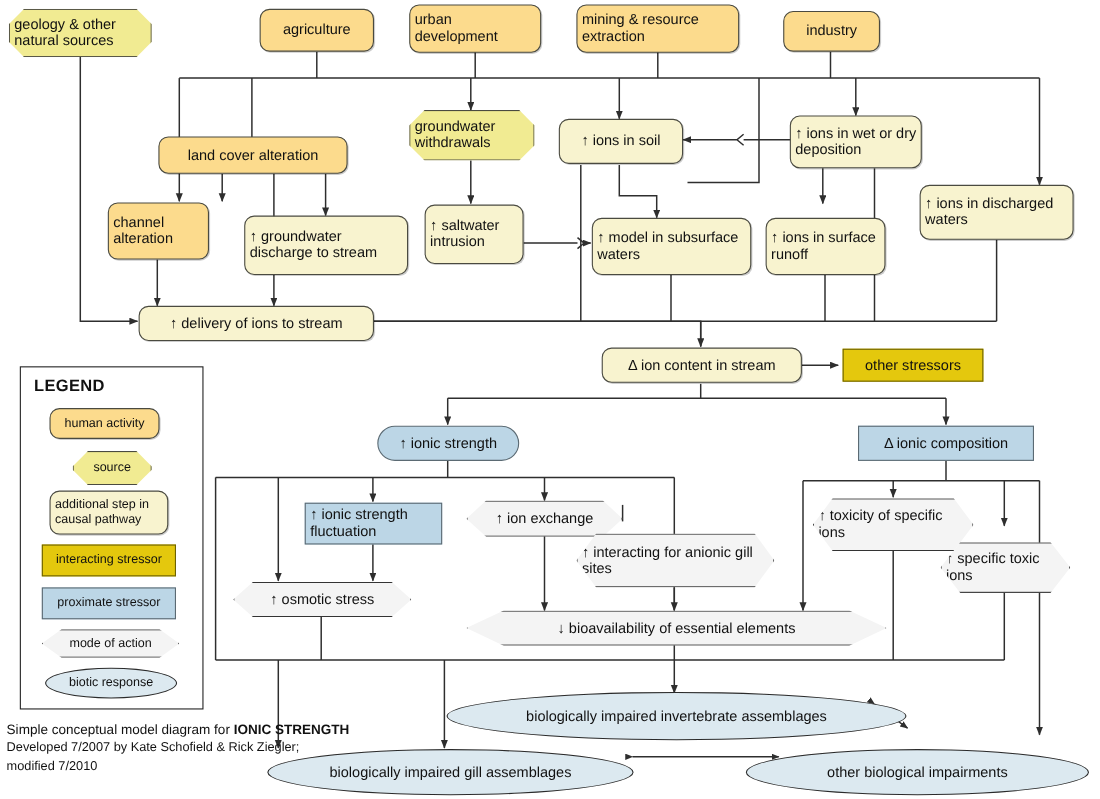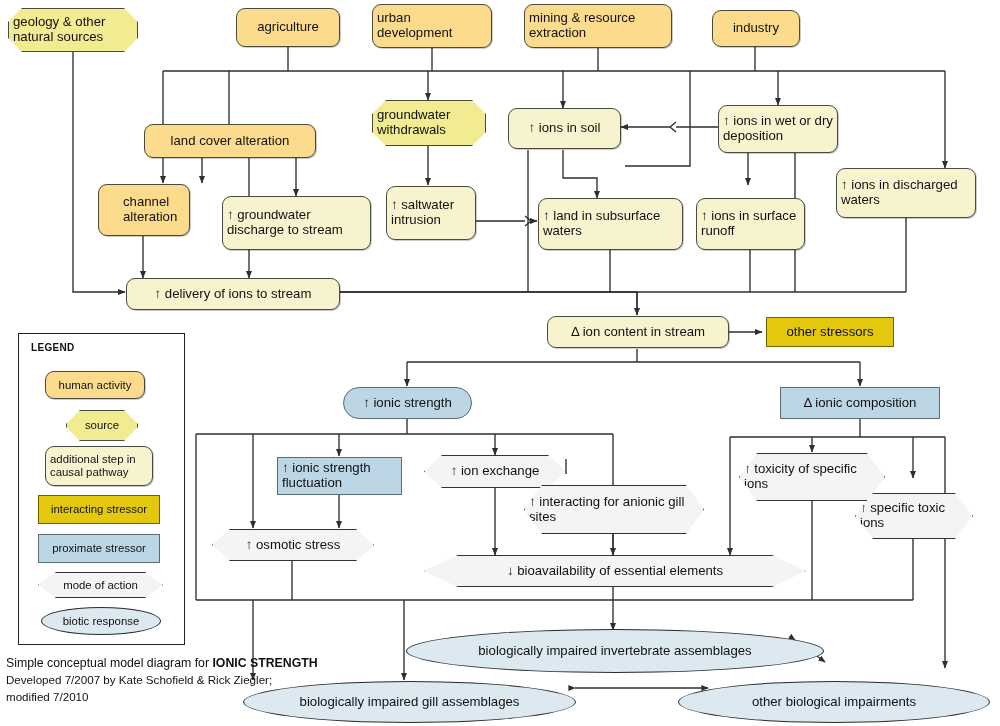--- a/index.html
+++ b/index.html
@@ -31,21 +31,21 @@
        clip-path:polygon(18px 0,calc(100% - 18px) 0,100% 50%,calc(100% - 18px) 100%,
                  18px 100%,0 50%);}
   .moa.wide{clip-path:polygon(34px 0,calc(100% - 34px) 0,100% 50%,calc(100% - 34px) 100%,
                  34px 100%,0 50%);}
   
   .biotic{background:#dce9f0;border:1.4px solid #2b2b2b;border-radius:50%;}
 
   
   #legend{position:absolute;left:18px;top:333px;width:165px;height:310px;
           background:#fff;border:1.6px solid #222;}
-  #legend .ltitle{position:absolute;left:12px;top:8px;font-size:10px;font-weight:bold;
+  #legend .ltitle{position:absolute;left:12px;top:8px;font-size:15px;font-weight:bold;
           letter-spacing:.3px;color:#111;}
   #legend .node{font-size:11.4px;}
 
   #caption{position:absolute;left:6px;top:655px;width:330px;font-size:11.6px;
            line-height:1.42;color:#111;}
   #caption b{font-weight:bold;}
   .cap1{font-size:12.3px;}
 </style>
 </head>
 <body>
@@ -206,34 +206,34 @@
   </div>
 
   <div class="node step" style="left:718px;top:105px;width:120px;height:48px;">
     <span>↑ ions in wet or dry deposition</span>
   </div>
 
   <div class="node human" style="left:144px;top:124px;width:172px;height:34px;">
     <span>land cover alteration</span>
   </div>
 
-  <div class="node human" style="left:98px;top:184px;width:92px;height:52px;padding-left:20px;">
+  <div class="node human" style="left:98px;top:184px;width:92px;height:52px;">
     <span>channel alteration</span>
   </div>
 
   <div class="node step" style="left:222px;top:196px;width:149px;height:54px;">
     <span>↑ groundwater discharge to stream</span>
   </div>
 
   <div class="node step" style="left:386px;top:186px;width:90px;height:54px;">
     <span>↑ saltwater intrusion</span>
   </div>
 
   <div class="node step" style="left:538px;top:198px;width:145px;height:52px;">
-    <span>↑ land in subsurface waters</span>
+    <span>↑ model in subsurface waters</span>
   </div>
 
   <div class="node step" style="left:696px;top:198px;width:109px;height:52px;">
     <span>↑ ions in surface runoff</span>
   </div>
 
   <div class="node step" style="left:836px;top:168px;width:140px;height:50px;">
     <span>↑ ions in discharged waters</span>
   </div>
 

